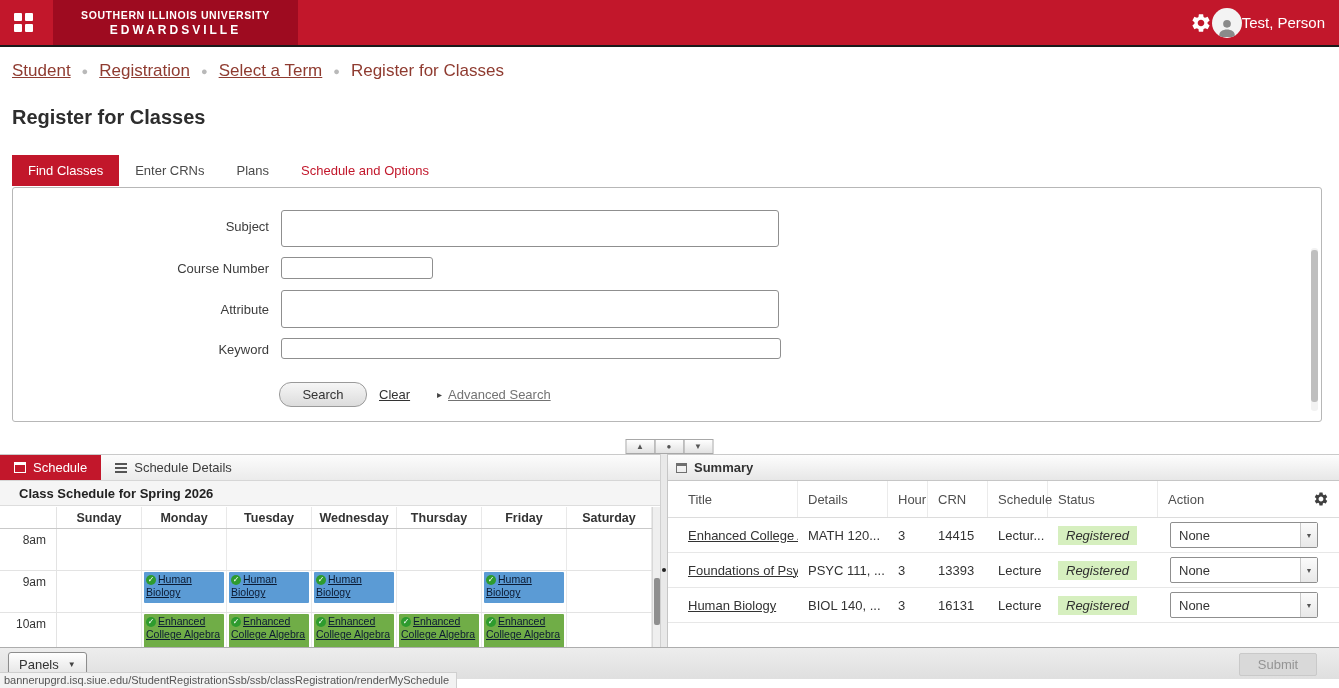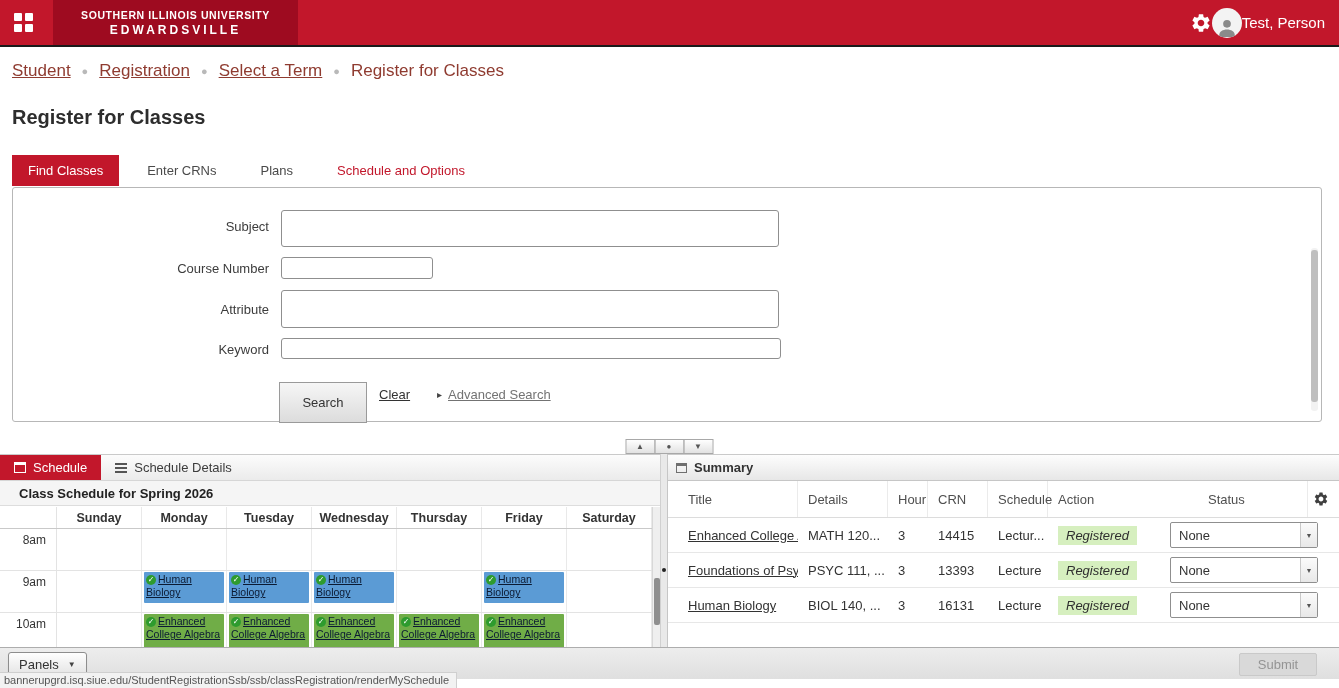--- a/index.html
+++ b/index.html
@@ -21,33 +21,33 @@
   
   .breadcrumb{position:absolute;top:47px;left:0;right:0;height:48px;display:flex;align-items:center;padding-left:12px;gap:11px;background:#fff}
   .crumb{color:#8f3b30;font-size:17px;text-decoration:underline;cursor:pointer}
   .crumb.current{text-decoration:none}
   .crumb-sep{color:#b9b9b9;font-size:11px}
 
   .page-title{position:absolute;top:106px;left:12px;font-size:20px;font-weight:bold;color:#2d2d2d}
 
   
   .tabs{position:absolute;top:155px;left:12px;display:flex;align-items:center}
-  .tab{font-size:13px;padding:8px 16px;color:#4a4a4a;cursor:pointer;margin-right:12px;white-space:nowrap}
+  .tab{font-size:13px;padding:8px 16px;color:#4a4a4a;cursor:pointer;margin-right:0;white-space:nowrap}
   .tab.active{background:#c2172b;color:#fff}
   .tab.redlink{color:#c2172b}
 
   
   .search-panel{position:absolute;left:12px;top:187px;width:1310px;height:235px;background:#fff;border:1px solid #b7b7b7;border-radius:3px}
   .f-label{position:absolute;width:256px;text-align:right;font-size:13px;color:#3c3c3c}
   .f-input{position:absolute;left:268px;border:1px solid #8f8f8f;border-radius:3px;background:#fff;font-family:"Liberation Sans",sans-serif;font-size:13px;padding:0 6px;outline:none}
   .lbl-subject{top:31px}      .in-subject{top:22px;width:498px;height:37px}
   .lbl-course{top:73px}       .in-course{top:69px;width:152px;height:22px}
   .lbl-attribute{top:114px}   .in-attribute{top:102px;width:498px;height:38px}
   .lbl-keyword{top:154px}     .in-keyword{top:150px;width:500px;height:21px}
-  .search-btn{position:absolute;left:266px;top:194px;width:88px;height:41px;border:1px solid #9a9a9a;border-radius:0;background:linear-gradient(#f6f6f6,#dcdcdc);color:#333;font-size:13px;font-family:"Liberation Sans",sans-serif;cursor:pointer}
+  .search-btn{position:absolute;left:266px;top:194px;width:88px;height:25px;border:1px solid #9a9a9a;border-radius:12px;background:linear-gradient(#f6f6f6,#dcdcdc);color:#333;font-size:13px;font-family:"Liberation Sans",sans-serif;cursor:pointer}
   .clear-link{position:absolute;left:366px;top:199px;font-size:13px;color:#333;text-decoration:underline;cursor:pointer}
   .adv-search{position:absolute;left:424px;top:199px;display:flex;align-items:center;gap:6px;cursor:pointer}
   .adv-caret{font-size:10px;color:#444}
   .adv-label{font-size:13px;color:#737373;text-decoration:underline}
   .panel-scroll{position:absolute;right:3px;top:60px;bottom:10px;width:7px;background:#f2f2f2;border-radius:3px}
   .panel-thumb{position:absolute;top:2px;left:0;width:7px;height:152px;background:#bfbfbf;border-radius:3px;cursor:pointer}
 
   
   .split-controls{position:absolute;top:439px;left:50%;transform:translateX(-50%);display:flex}
   .split-btn{width:30px;height:15px;border:1px solid #a8a8a8;background:linear-gradient(#fefefe,#e2e2e2);font-size:8px;color:#555;display:flex;align-items:center;justify-content:center;cursor:pointer;margin-left:-1px}
@@ -281,22 +281,22 @@
         <span class="ico-win"></span>
         <span class="sum-title">Summary</span>
       </div>
 
       <div class="sum-cols">
         <div class="sum-col w-title">Title</div>
         <div class="sum-col w-details">Details</div>
         <div class="sum-col w-hour">Hour</div>
         <div class="sum-col w-crn">CRN</div>
         <div class="sum-col w-sched">Schedule</div>
+        <div class="sum-col w-status">Status</div>
         <div class="sum-col w-action">Action</div>
-        <div class="sum-col w-status">Status</div>
       </div>
       <span class="sum-gear">
         <svg width="16" height="16" viewBox="0 0 24 24">
             <path fill="#3f3f3f" d="M19.14 12.94c.04-.3.06-.61.06-.94 0-.32-.02-.64-.07-.94l2.03-1.58c.18-.14.23-.41.12-.61l-1.92-3.32c-.12-.22-.37-.29-.59-.22l-2.39.96c-.5-.38-1.03-.7-1.62-.94l-.36-2.54c-.04-.24-.24-.41-.48-.41h-3.84c-.24 0-.43.17-.47.41l-.36 2.54c-.59.24-1.13.57-1.62.94l-2.39-.96c-.22-.08-.47 0-.59.22L2.74 8.87c-.12.21-.08.47.12.61l2.03 1.58c-.05.3-.09.63-.09.94s.02.64.07.94l-2.03 1.58c-.18.14-.23.41-.12.61l1.92 3.32c.12.22.37.29.59.22l2.39-.96c.5.38 1.03.7 1.62.94l.36 2.54c.05.24.24.41.48.41h3.84c.24 0 .44-.17.47-.41l.36-2.54c.59-.24 1.13-.56 1.62-.94l2.39.96c.22.08.47 0 .59-.22l1.92-3.32c.12-.22.07-.47-.12-.61l-2.01-1.58zM12 15.6c-1.98 0-3.6-1.62-3.6-3.6s1.62-3.6 3.6-3.6 3.6 1.62 3.6 3.6-1.62 3.6-3.6 3.6z"></path>
           </svg>
       </span>
 
       <div class="sum-row r0">
         <a class="sr sr-title">Enhanced College A...</a>
         <div class="sr sr-details">MATH 120...</div>

